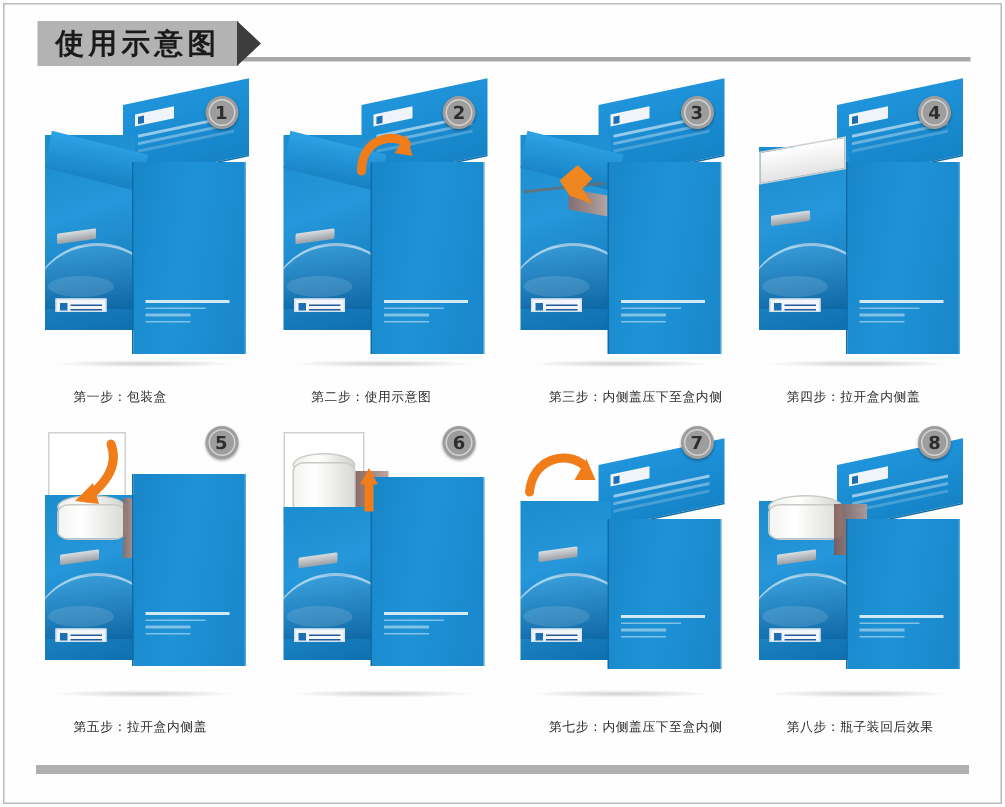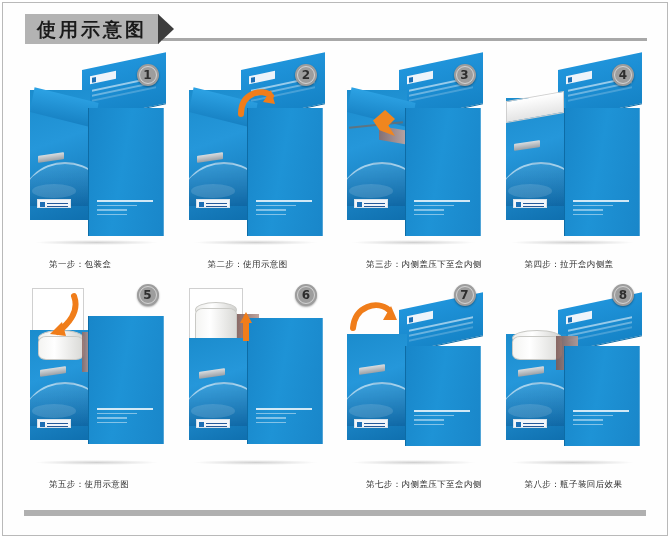--- a/index.html
+++ b/index.html
@@ -485,21 +485,21 @@
           </div>
           <div class="arrow-orange" style="left:18px; top:2px;">
             <svg width="40" height="48" viewBox="0 0 40 48" aria-hidden="true">
               <path d="M30 6 C36 22, 24 34, 14 42" stroke="#f07d1a" stroke-width="6" fill="none" stroke-linecap="round"></path>
               <path d="M6 44 L18 32 L22 46 Z" fill="#f07d1a"></path>
             </svg>
           </div>
           <div class="shadow-floor"></div>
         </div>
       </div>
-      <div class="caption">第五步：使用示意图</div>
+      <div class="caption">第五步：拉开盒内侧盖</div>
     </div>
 
     <div class="step">
       <div class="step-stage">
         <div class="badge">
             <span>6</span>
           </div>
         <div class="box">
           <div class="cut-white" style="left:4px; top:0px; width:54px; height:62px;"></div>
           <div class="bottle tall" style="left:10px; top:14px; width:42px;">

